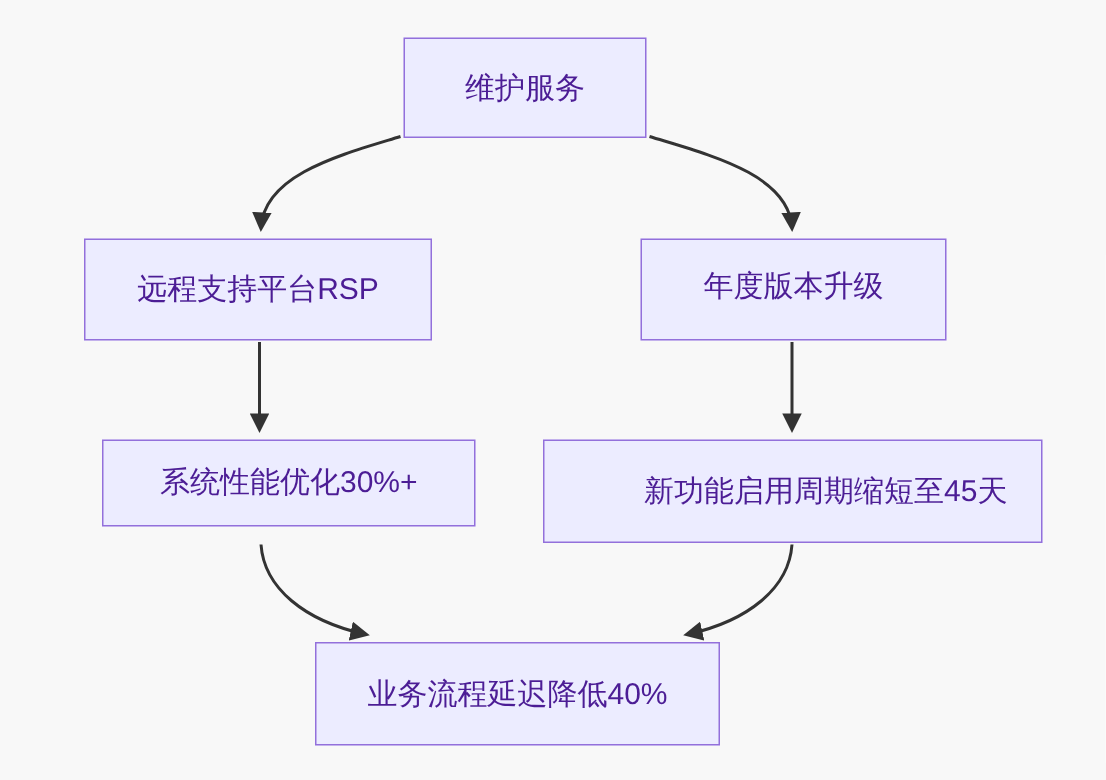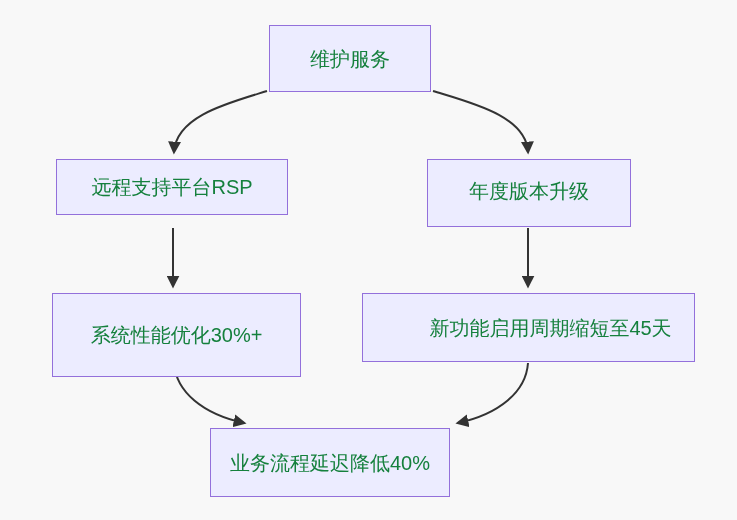--- a/index.html
+++ b/index.html
@@ -26,36 +26,36 @@
   .edge {
     fill: none;
     stroke: #333333;
     stroke-width: 2px;
   }
   .node {
     position: absolute;
     box-sizing: border-box;
     background: #ECECFF;
     border: 1.5px solid #9370DB;
-    color: #15803d;
+    color: #4c1d95;
     font-size: 20px;
     line-height: 1;
     display: flex;
     align-items: center;
     justify-content: center;
     text-align: center;
     white-space: nowrap;
   }
   
   #n-root    { left: 269px; top:  25px; width: 162px; height: 67px; }
-  #n-rsp     { left:  56px; top: 159px; width: 232px; height: 56px; }
+  #n-rsp     { left:  56px; top: 159px; width: 232px; height: 68px; }
   #n-upgrade { left: 427px; top: 159px; width: 204px; height: 68px; font-family: Liberation Mono, monospace; }
-  #n-perf    { left:  52px; top: 293px; width: 249px; height: 84px; }
+  #n-perf    { left:  68px; top: 293px; width: 249px; height: 58px; }
   #n-cycle   { left: 362px; top: 293px; width: 333px; height: 69px; padding-left: 44px; }
-  #n-result  { left: 210px; top: 428px; width: 240px; height: 69px; }
+  #n-result  { left: 210px; top: 428px; width: 270px; height: 69px; }
 </style>
 </head>
 <body>
 
 <div class="canvas">
 
   <svg class="edges" viewBox="0 0 737 520" xmlns="http://www.w3.org/2000/svg">
     <defs>
       <marker id="arrow" viewBox="0 0 10 10" refX="8" refY="5" markerWidth="13" markerHeight="13" markerUnits="userSpaceOnUse" orient="auto">
         <path d="M0,0 L10,5 L0,10 z" fill="#333333"></path>

